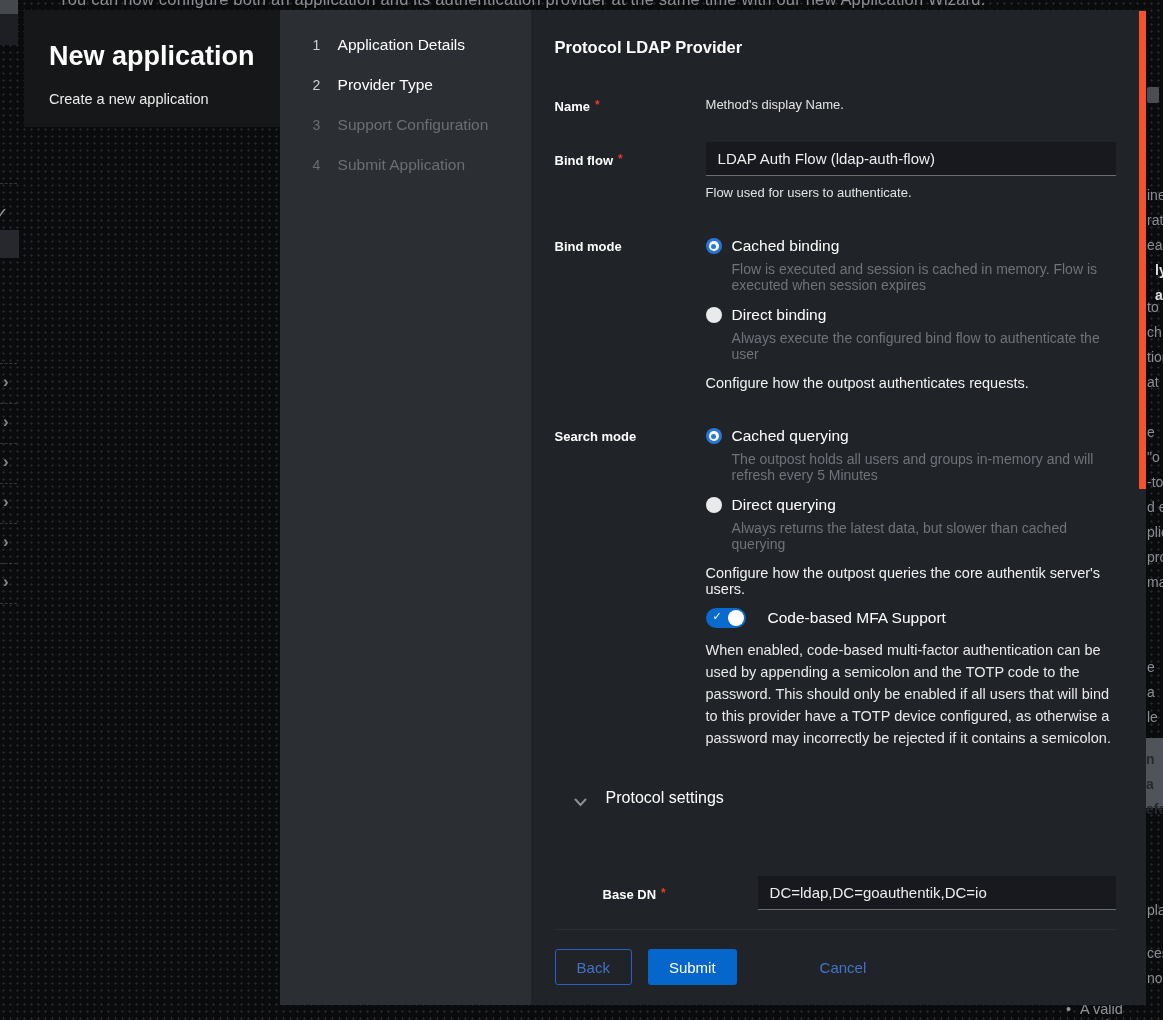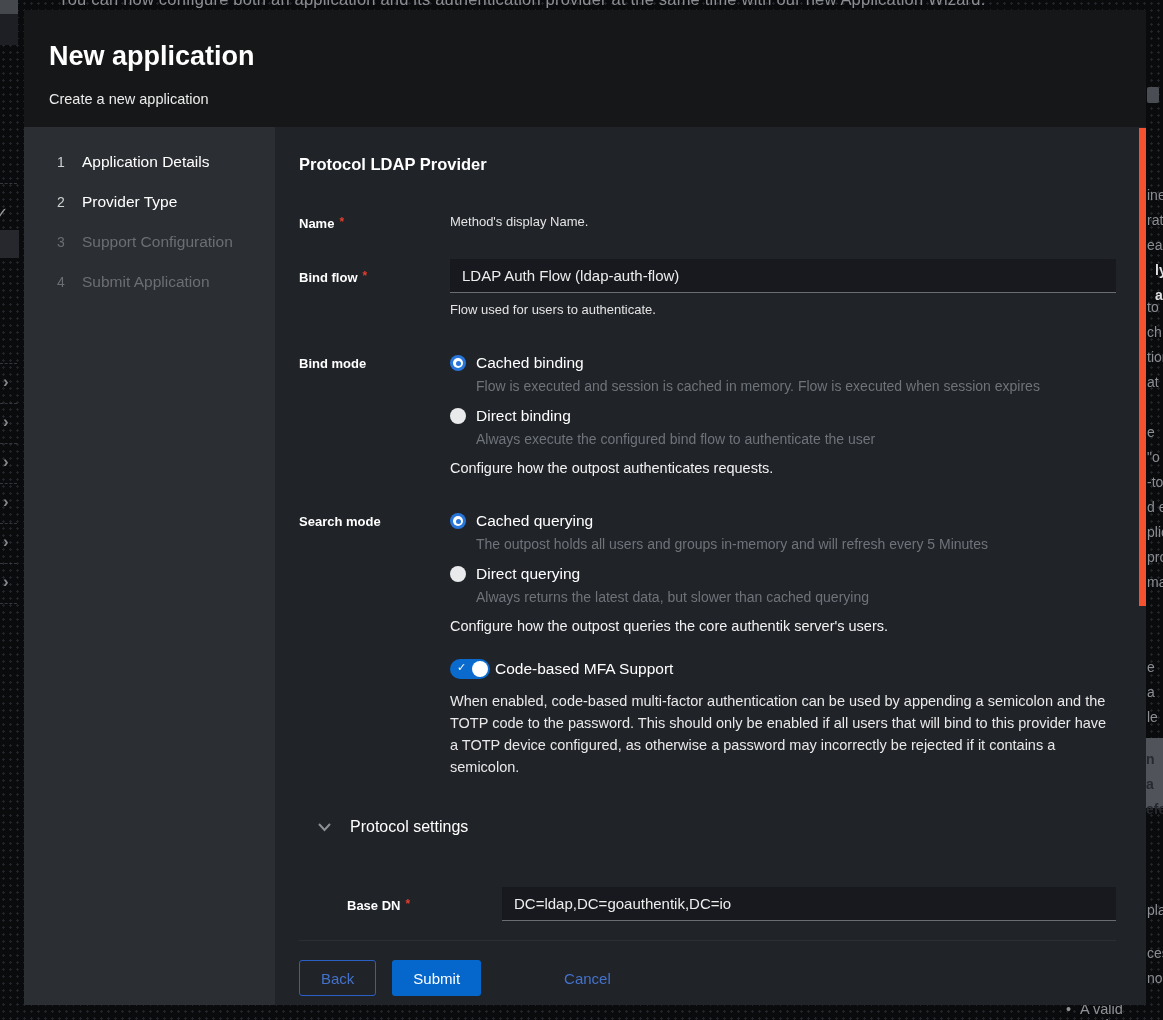--- a/index.html
+++ b/index.html
@@ -30,21 +30,21 @@
   .frag { position:absolute; left:1147px; color:#8b8e92; font-size:14px;
     line-height:25px; white-space:pre-line; }
   .frag.bold { color:#e0e1e3; font-weight:700;padding-left:8px; }
   .rt-box { position:absolute; left:1139px; top:738px; width:26px; height:70px;
     background:#50535a; color:#26292e; font-size:14px; font-weight:700;
     line-height:25px; white-space:pre-line; padding:9px 0 0 7px; }
   .bottom-frag { position:absolute; left:1066px; top:1001px; color:#8f9296; font-size:14.5px; }
   .bottom-frag .bullet { margin-right:9px; }
   
   .modal { position:absolute; left:24px; top:10px; width:1122px; height:995px;
-    display:flex; flex-direction:column; }
+    display:flex; flex-direction:row; }
   .modal-header { background:#161719; height:117px; flex:none; padding:31px 25px 0 25px; }
   .modal-title { color:#fff; font-size:27px; font-weight:700; }
   .modal-sub { color:#ececec; font-size:14.5px; margin-top:19px; }
   .modal-body { flex:1; display:flex; min-height:0; position:relative; }
   .steps { width:251px; flex:none; background:#2b2e33; padding-top:15px; }
   .step { display:flex; align-items:center; height:40px; padding-left:33px; cursor:pointer; }
   .step-num { width:25px; flex:none; font-size:14px; color:#cfd0d2; }
   .step-label { font-size:15.5px; color:#ffffff; }
   .step.disabled { cursor:default; }
   .step.disabled .step-num, .step.disabled .step-label { color:#6b6e73; }
@@ -70,23 +70,23 @@
   .radio.off { background:#e9eaeb; }
   .radio-label { font-size:15.5px; color:#fff; }
   .radio-desc { margin:0 0 13px 26px; font-size:14px; color:#6f737a; }
   .group-note { font-size:14.5px; color:#f2f2f2; margin-top:2px; }
   .switch-row { display:flex; align-items:center; }
   .switch { width:40px; height:20px; border-radius:10px; background:#0a6acd;
     position:relative; flex:none; cursor:pointer; }
   .switch-check { position:absolute; left:7px; top:2px; color:#fff; font-size:11px; font-weight:700; }
   .switch-knob { position:absolute; right:2px; top:2px; width:16px; height:16px;
     border-radius:50%; background:#fff; }
-  .switch-label { margin-left:5px; font-size:15.5px; color:#fff; cursor:pointer; }
+  .switch-label { margin-left:22px; font-size:15.5px; color:#fff; cursor:pointer; }
   .mfa-help { margin-top:11px; font-size:14.5px; color:#e9e9e9; line-height:1.52; max-width:676px; }
-  .expander { display:flex; align-items:center; margin:40px 0 51px 19px; cursor:pointer; }
+  .expander { display:flex; align-items:flex-end; margin:40px 0 69px 19px; cursor:pointer; }
   .expander .chev { margin-right:19px; display:inline-flex; }
   .expander-label { font-size:16px; color:#fff; }
   .group-row { display:flex; margin-bottom:19px;justify-content:space-between; }
   .group-row .row-label { width:203px; padding-left:48px; }
   .footer { display:flex; align-items:center; padding-top:19px; border-top:1px solid rgba(255,255,255,0.05); }
   .btn { height:36px; border-radius:3px; font-size:15px; padding:0 21px;
     font-family:inherit; cursor:pointer; }
   .btn-back { background:transparent; border:1px solid #2a5fc4; color:#4472ca; margin-right:16px; }
   .btn-submit { background:#0566cc; border:none; color:#fff; }
   .btn-cancel { background:none; border:none; color:#4472ca; margin-left:62px; }
@@ -203,21 +203,21 @@
           <div class="radio-desc">Flow is executed and session is cached in memory. Flow is executed when session expires</div>
           <div class="radio-opt">
             <span class="radio off"></span>
             <span class="radio-label">Direct binding</span>
           </div>
           <div class="radio-desc">Always execute the configured bind flow to authenticate the user</div>
           <div class="group-note">Configure how the outpost authenticates requests.</div>
         </div>
       </div>
 
-      <div class="row radio-row" style="margin-bottom:25px">
+      <div class="row radio-row" style="margin-bottom:11px">
         <div class="row-label">
           <span>Search mode</span>
         </div>
         <div class="row-control">
           <div class="radio-opt">
             <span class="radio on"></span>
             <span class="radio-label">Cached querying</span>
           </div>
           <div class="radio-desc">The outpost holds all users and groups in-memory and will refresh every 5 Minutes</div>
           <div class="radio-opt">

